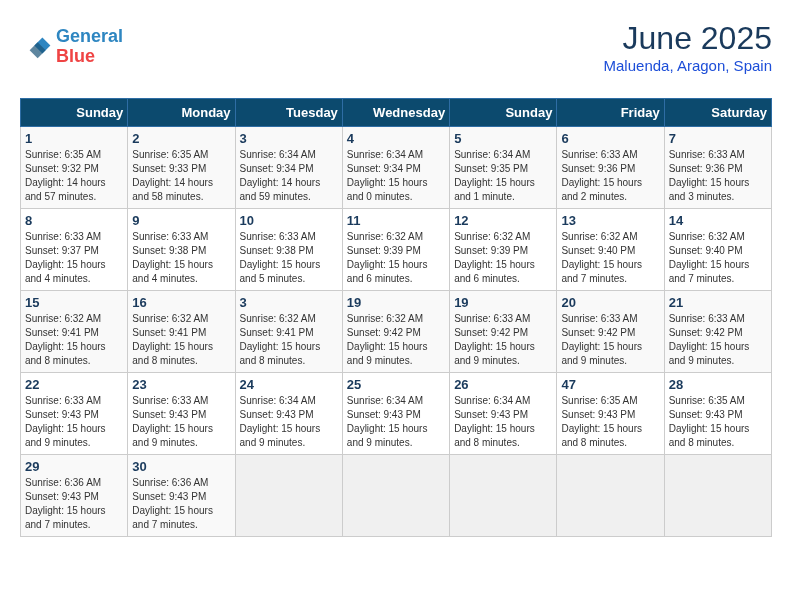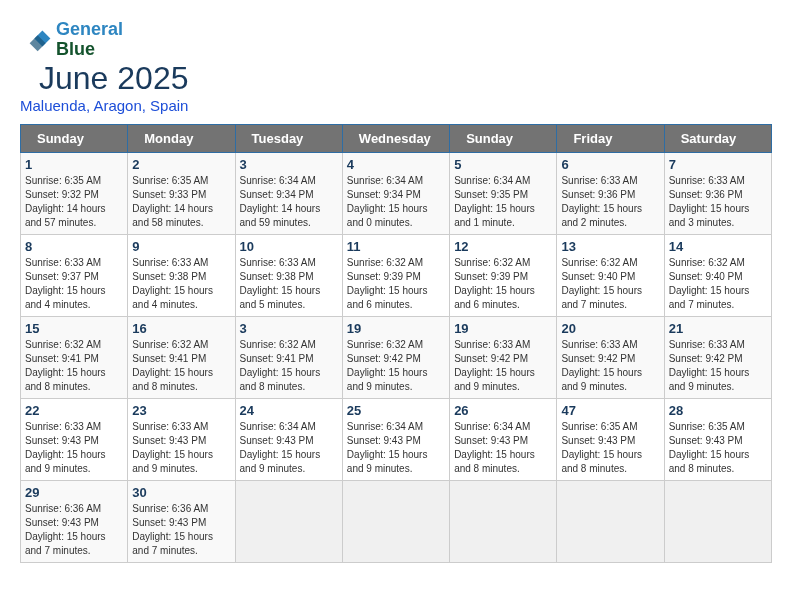--- a/index.html
+++ b/index.html
@@ -6,23 +6,22 @@
     body {
       font-family: Arial, sans-serif;
       background: #fff;
       width: 792px;
       min-height: 612px;
       padding: 20px;
     }
     .header-area {
       display: flex;
       justify-content: space-between;
-      align-items: flex-start;
-      margin-bottom: 10px;
-      flex-direction: column;
+      align-items: center;
+      margin-bottom: 24px;
     }
     .logo {
       display: flex;
       align-items: center;
       gap: 4px;
     }
     .logo-text {
       font-size: 18px;
       font-weight: bold;
       color: #1a3a5c;
@@ -46,24 +45,24 @@
     .cal-subtitle {
       font-size: 15px;
       color: #1d4ed8;
     }
     table {
       width: 100%;
       border-collapse: collapse;
       font-size: 11px;
     }
     thead tr th {
-      background: #737373;
+      background: #0c4a6e;
       color: #fff;
-      padding: 6px 16px;
-      text-align: left;
+      padding: 6px 4px;
+      text-align: right;
       font-size: 13px;
       font-weight: bold;
       border: 1px solid #2e6da4;
     }
     tbody tr td {
       border: 1px solid #ccc;
       vertical-align: top;
       padding: 4px;
       min-height: 80px;
       height: 80px;
@@ -99,21 +98,21 @@
 <body>
 
 <div class="header-area">
   <div class="logo">
     <svg class="logo-icon" viewBox="0 0 40 40">
       <polygon points="28,8 38,18 28,28 18,18" fill="#2e86c1"></polygon>
       <polygon points="22,14 32,24 22,34 12,24" fill="#1a5276" opacity="0.7"></polygon>
     </svg>
     <div class="logo-text">
       <div><span>General</span></div>
-      <div><span style="color:#14532d">Blue</span></div>
+      <div><span style="color:#ef4444">Blue</span></div>
     </div>
   </div>
   <div class="title-area">
     <div class="cal-title">June 2025</div>
     <div class="cal-subtitle">Maluenda, Aragon, Spain</div>
   </div>
 </div>
 
 <table>
   <thead>

